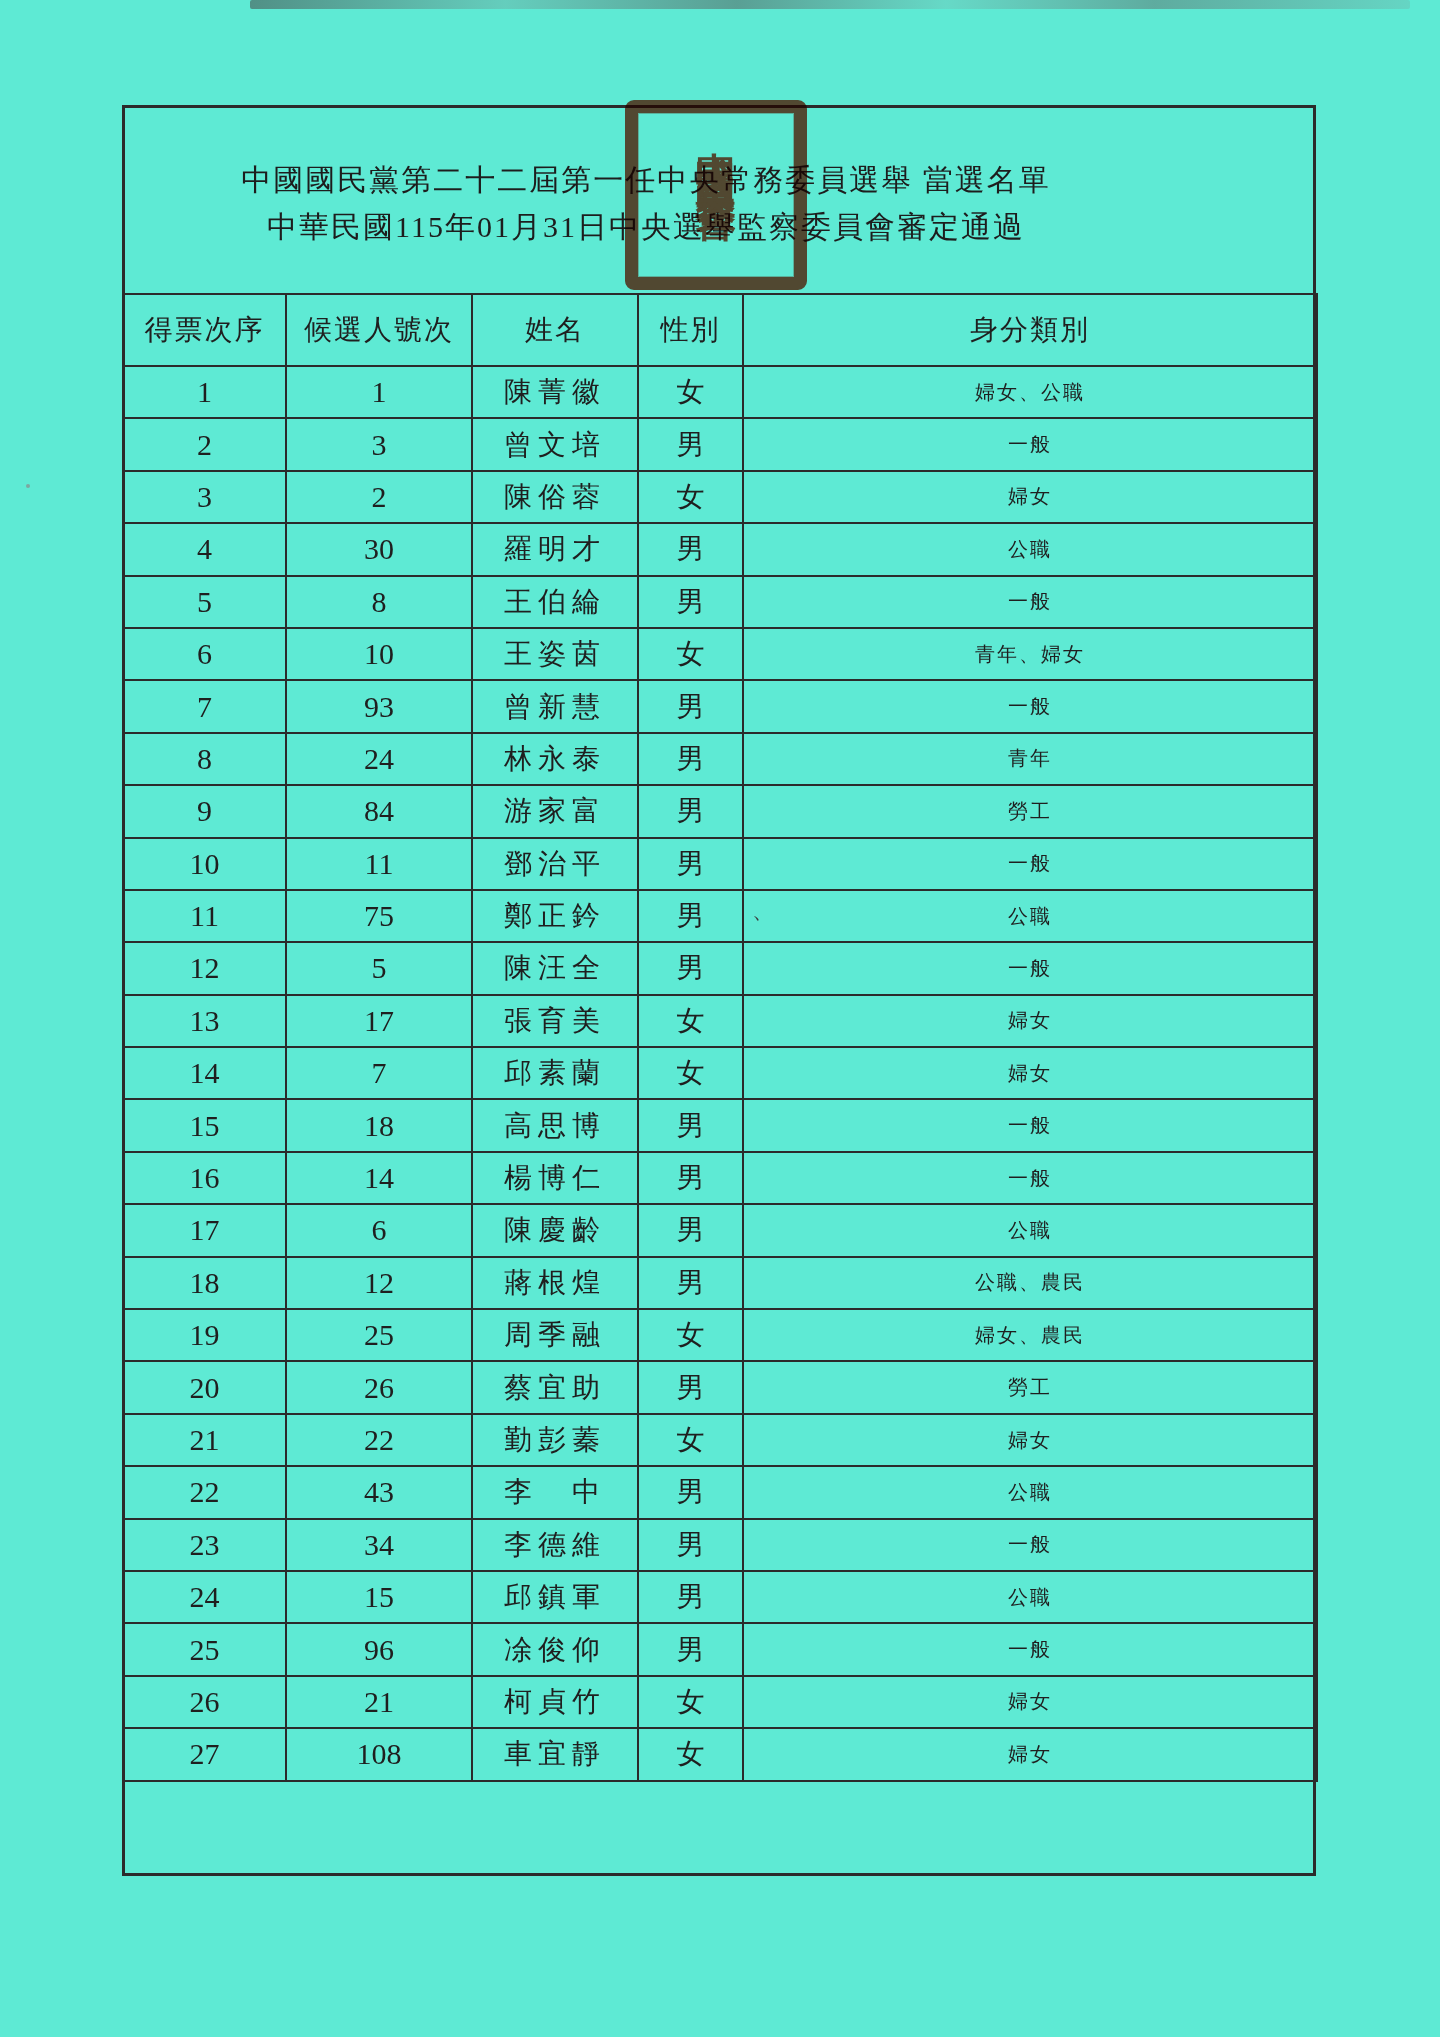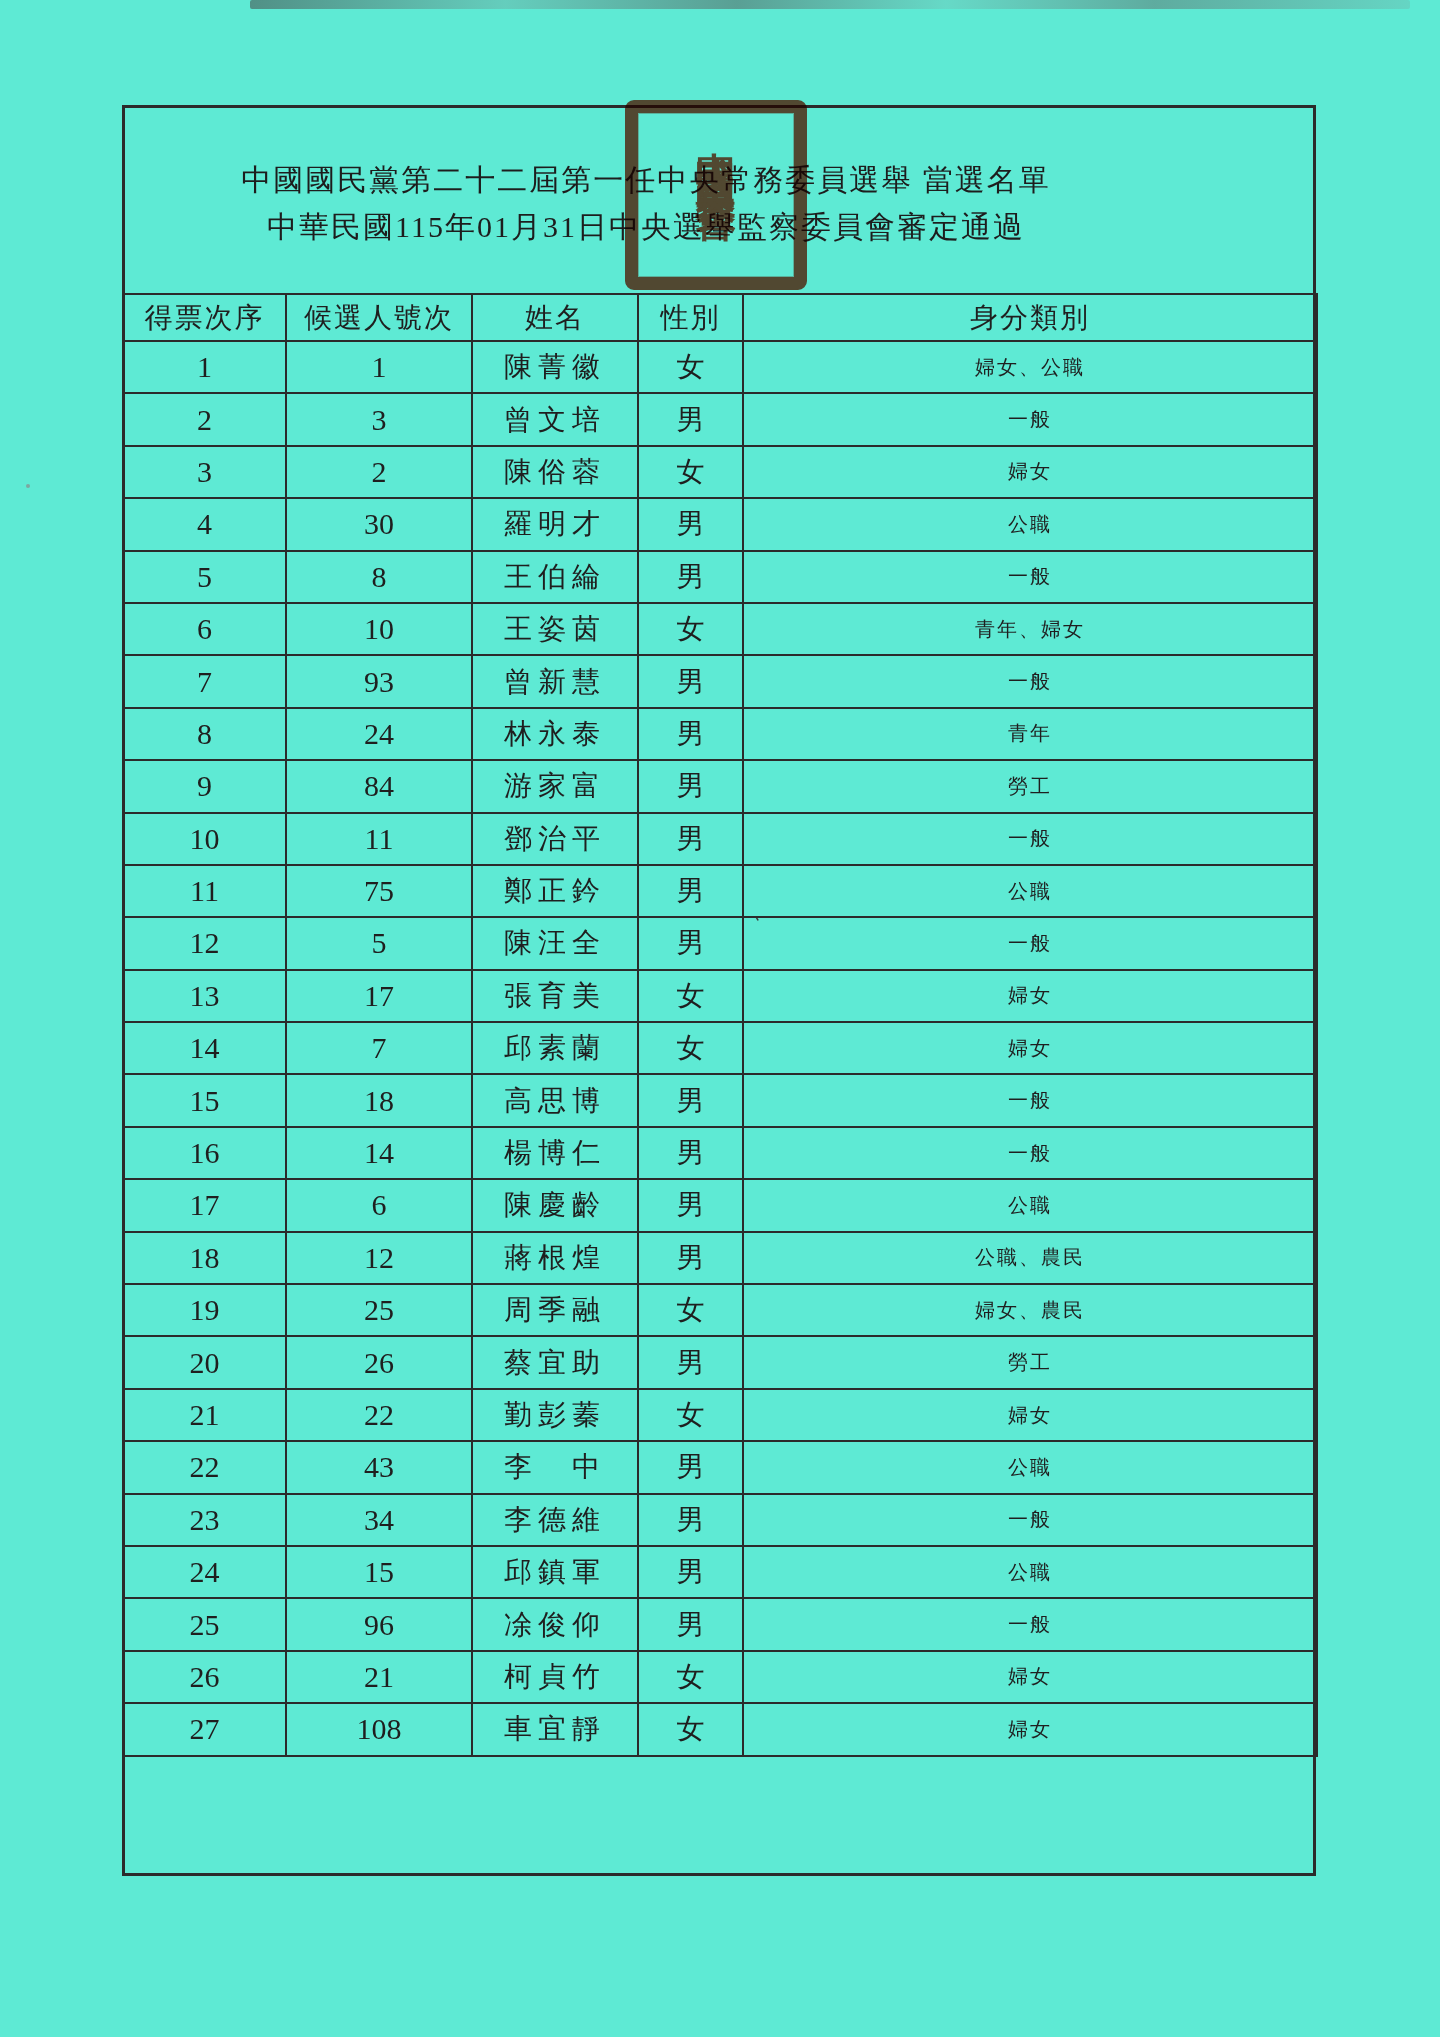--- a/index.html
+++ b/index.html
@@ -73,21 +73,21 @@
     border-collapse:collapse;
     table-layout:fixed;
     z-index:1;
   }
   table.results th,table.results td{
     border:2px solid #2b2b2b;
     text-align:center;vertical-align:middle;
     padding:0;
     overflow:hidden;white-space:nowrap;
   }
-  table.results thead tr{height:47px;}
+  table.results thead tr{height:72px;}
   table.results tbody tr{height:52.4px;}
   th{font-weight:400;font-size:28px;letter-spacing:2px;}
   td.rank-cell,td.number-cell{font-size:30px;}
   td.name-cell{font-size:28px;letter-spacing:6px;margin-left:37px;}
   td.gender-cell{font-size:28px;}
   td.category-cell{font-size:20px;letter-spacing:2px;}
 
   
   .stray-mark{
     position:absolute;left:752px;top:896px;

